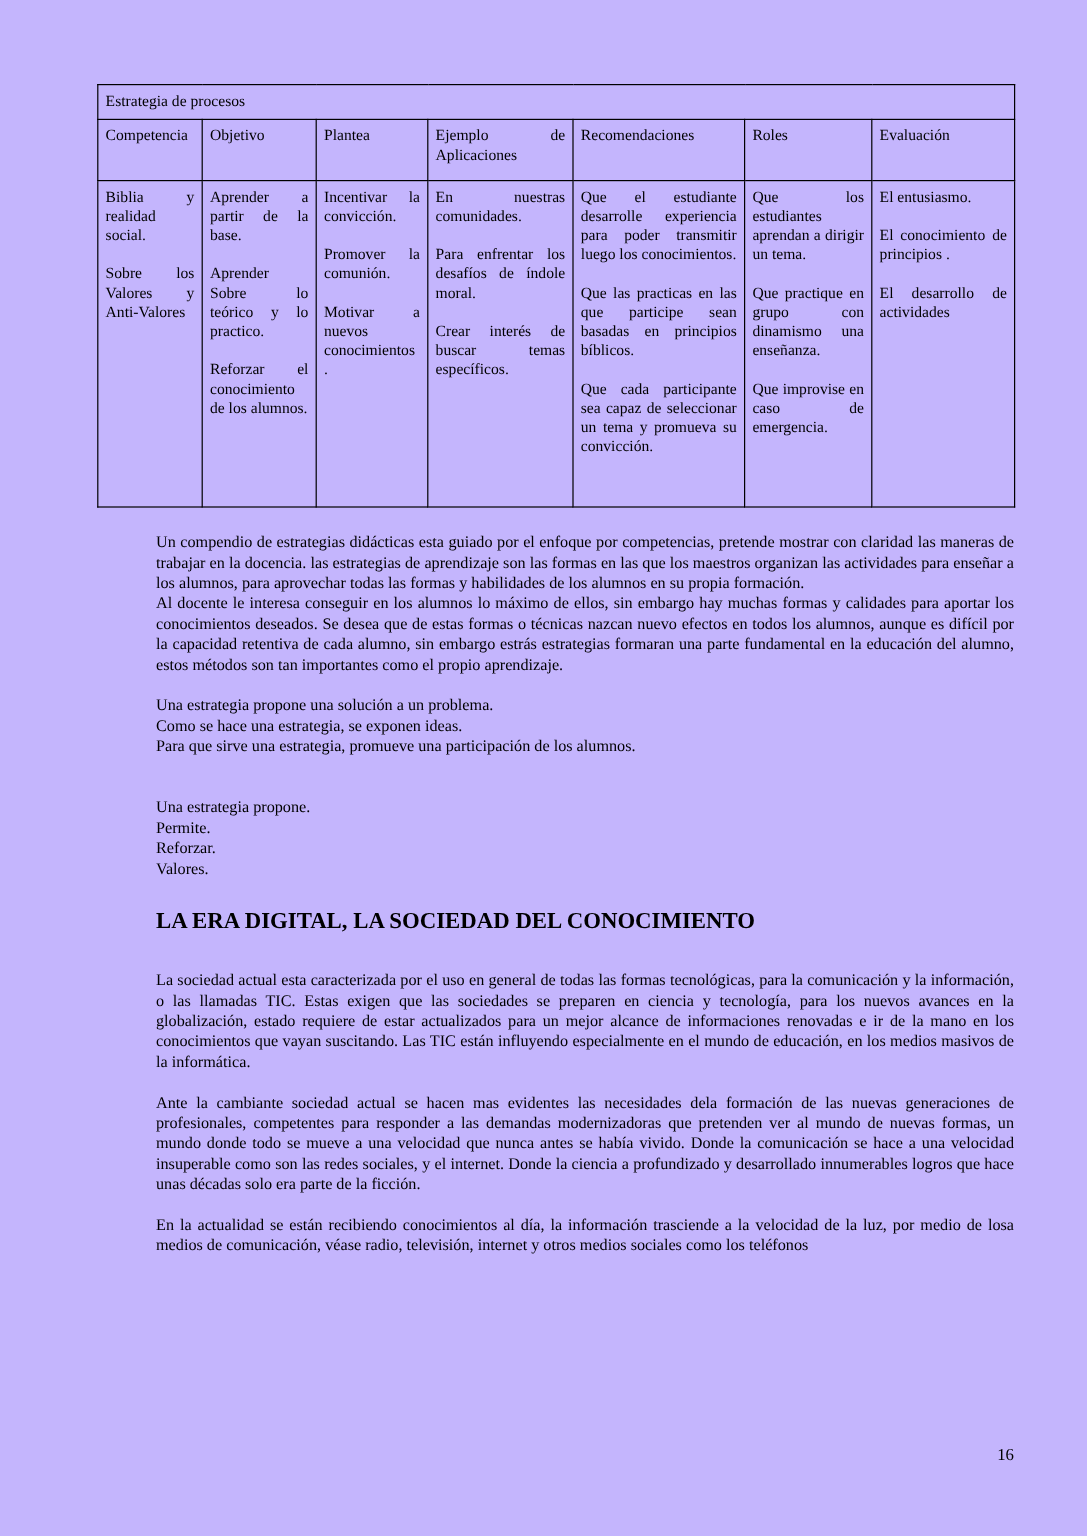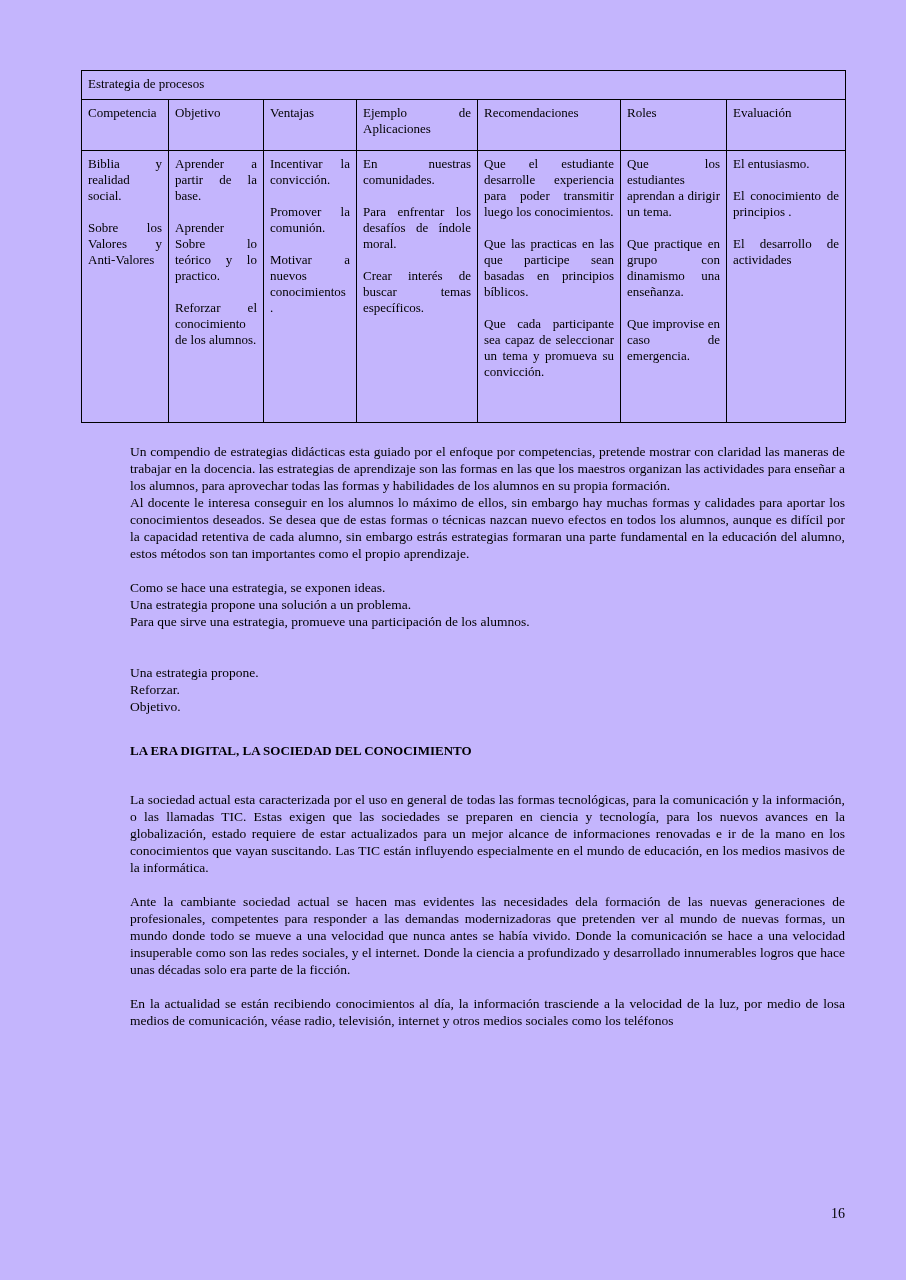--- a/index.html
+++ b/index.html
@@ -46,21 +46,21 @@
   .line-group .para { text-align: left; }
   .gap-top-1 { margin-top: 17px; }
   .gap-top-2 { margin-top: 34px; }
   .chapter-title {
     margin: 100px 0 0 28px;
     font-size: 16px;
     font-weight: bold;
   }
   .section-title {
     margin: 27px 0 0 0;
-    font-size: 13px;
+    font-size: 19px;
     font-weight: bold;
   }
   .gap-para-lg { margin-top: 32px; }
   .gap-para { margin-top: 17px; }
   .page-number {
     position: absolute;
     right: 61px;
     top: 1206px;
     font-size: 14px;
   }
@@ -80,21 +80,21 @@
       <col style="width:106px">
       <col style="width:119px">
     </colgroup>
     <tbody>
       <tr class="title-row">
         <td colspan="7" class="title-cell">Estrategia de procesos</td>
       </tr>
       <tr class="header-row">
         <th>Competencia</th>
         <th>Objetivo</th>
-        <th>Ventajas</th>
+        <th>Plantea</th>
         <th>Ejemplo de Aplicaciones</th>
         <th>Recomendaciones</th>
         <th>Roles</th>
         <th>Evaluación</th>
       </tr>
       <tr class="data-row">
         <td>Biblia y realidad social.
 
 Sobre los Valores y Anti-Valores</td>
         <td>Aprender a partir de la base.
@@ -129,29 +129,30 @@
 El desarrollo de actividades</td>
       </tr>
     </tbody>
   </table>
 
   <div class="body-text">
     <p class="para">Un compendio de estrategias didácticas esta guiado por el enfoque por competencias, pretende mostrar con claridad las maneras de trabajar en la docencia. las estrategias de aprendizaje son las formas en las que los maestros organizan las actividades para enseñar a los alumnos, para aprovechar todas las formas y habilidades de los alumnos en su propia formación.</p>
     <p class="para">Al docente le interesa conseguir en los alumnos lo máximo de ellos, sin embargo hay muchas formas y calidades para aportar los conocimientos deseados. Se desea que de estas formas o técnicas nazcan nuevo efectos en todos los alumnos, aunque es difícil por la capacidad retentiva de cada alumno, sin embargo estrás estrategias formaran una parte fundamental en la educación del alumno, estos métodos son tan importantes como el propio aprendizaje.</p>
 
     <div class="line-group gap-top-1">
+      <p class="para">Una estrategia propone una solución a un problema.</p>
       <p class="para">Como se hace una estrategia, se exponen ideas.</p>
-      <p class="para">Una estrategia propone una solución a un problema.</p>
       <p class="para">Para que sirve una estrategia, promueve una participación de los alumnos.</p>
     </div>
 
     <div class="line-group gap-top-2">
       <p class="para">Una estrategia propone.</p>
+      <p class="para">Permite.</p>
       <p class="para">Reforzar.</p>
-      <p class="para">Objetivo.</p>
+      <p class="para">Valores.</p>
     </div>
 
     <h3 class="section-title">LA ERA DIGITAL, LA SOCIEDAD DEL CONOCIMIENTO</h3>
 
     <p class="para gap-para-lg">La sociedad actual esta caracterizada por el uso en general de todas las formas tecnológicas, para la comunicación y la información, o las llamadas TIC. Estas exigen que las sociedades se preparen en ciencia y tecnología, para los nuevos avances en la globalización, estado requiere de estar actualizados para un mejor alcance de informaciones renovadas e ir de la mano en los conocimientos que vayan suscitando. Las TIC están influyendo especialmente en el mundo de educación, en los medios masivos de la informática.</p>
     <p class="para gap-para">Ante la cambiante sociedad actual se hacen mas evidentes las necesidades dela formación de las nuevas generaciones de profesionales, competentes para responder a las demandas modernizadoras que pretenden ver al mundo de nuevas formas, un mundo donde todo se mueve a una velocidad que nunca antes se había vivido. Donde la comunicación se hace a una velocidad insuperable como son las redes sociales, y el internet. Donde la ciencia a profundizado y desarrollado innumerables logros que hace unas décadas solo era parte de la ficción.</p>
     <p class="para gap-para">En la actualidad se están recibiendo conocimientos al día, la información trasciende a la velocidad de la luz, por medio de losa medios de comunicación, véase radio, televisión, internet y otros medios sociales como los teléfonos</p>
   </div>
 
   <div class="page-number">16</div>

